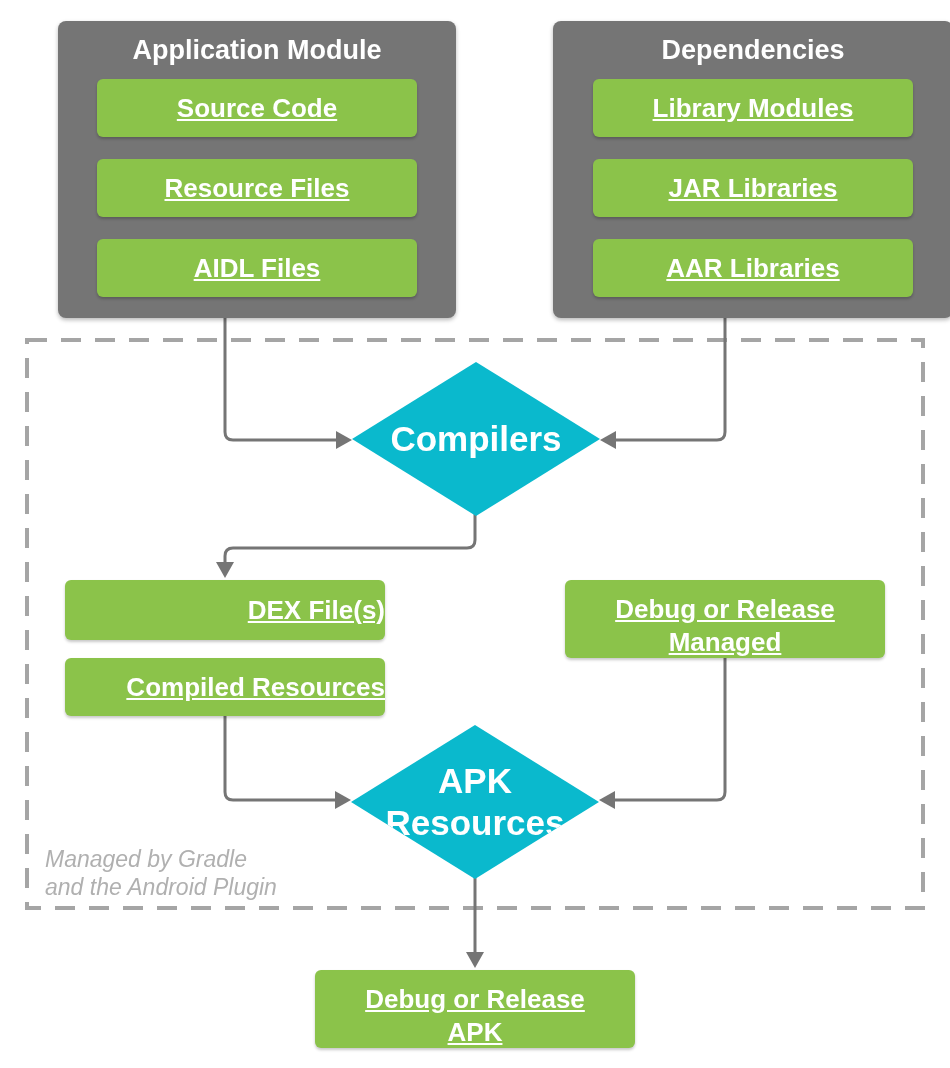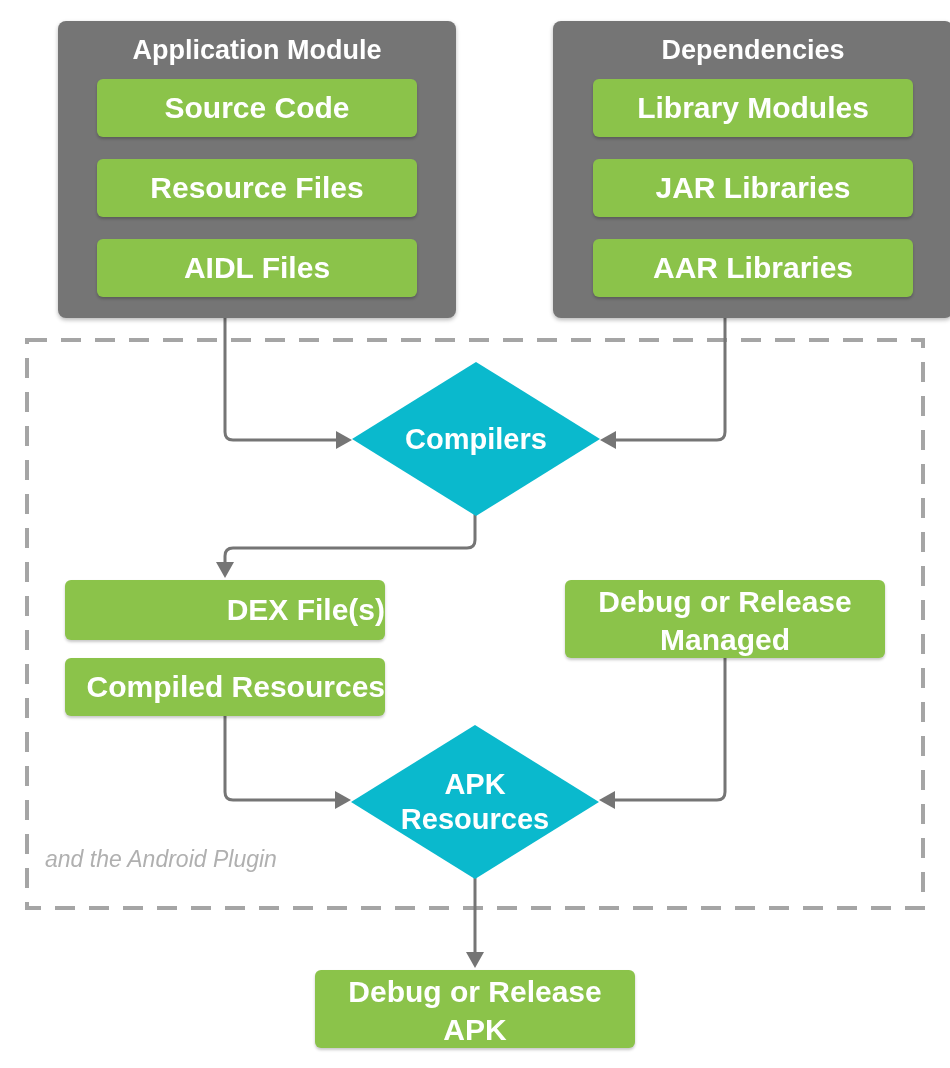--- a/index.html
+++ b/index.html
@@ -40,27 +40,28 @@
     font-size: 27px;
     font-weight: bold;
     text-align: center;
     padding-top: 14px;
     height: 58px;
   }
   .green-box {
     background: var(--box-green);
     border-radius: 6px;
     color: var(--text-white);
-    font-size: 30px;
+    font-size: 26px;
     font-weight: bold;
     display: flex;
     align-items: center;
     justify-content: center;
     text-align: center;
     box-shadow: 0 2px 3px rgba(0,0,0,0.22);
+    text-decoration: underline;
   }
   .panel .green-box {
     width: 320px;
     height: 58px;
     margin: 0 auto 22px auto;
   }
   .standalone {
     position: absolute;
     z-index: 2;
     line-height: 1.25;
@@ -68,21 +69,21 @@
   }
   .diamond {
     position: absolute;
     background: var(--diamond-cyan);
     clip-path: polygon(50% 0%, 100% 50%, 50% 100%, 0% 50%);
     display: flex;
     flex-direction: column;
     align-items: center;
     justify-content: center;
     color: var(--text-white);
-    font-size: 29px;
+    font-size: 35px;
     font-weight: bold;
     text-align: right;
     line-height: 1.2;
     z-index: 2;
   }
   .caption {
     position: absolute;
     left: 45px;
     top: 845px;
     font-size: 23px;
@@ -150,20 +151,21 @@
     <div>Debug or Release</div>
     <div>Managed</div>
   </div>
 
   <div class="diamond" style="left:351px; top:725px; width:248px; height:154px;">
     <div>APK</div>
     <div>Resources</div>
   </div>
 
   <div class="caption">
+    <div>Managed by Gradle</div>
     <div>and the Android Plugin</div>
   </div>
 
   <div class="green-box standalone" style="left:315px; top:970px; width:320px; height:78px; flex-direction:column;">
     <div>Debug or Release</div>
     <div>APK</div>
   </div>
 
 </div>
 

